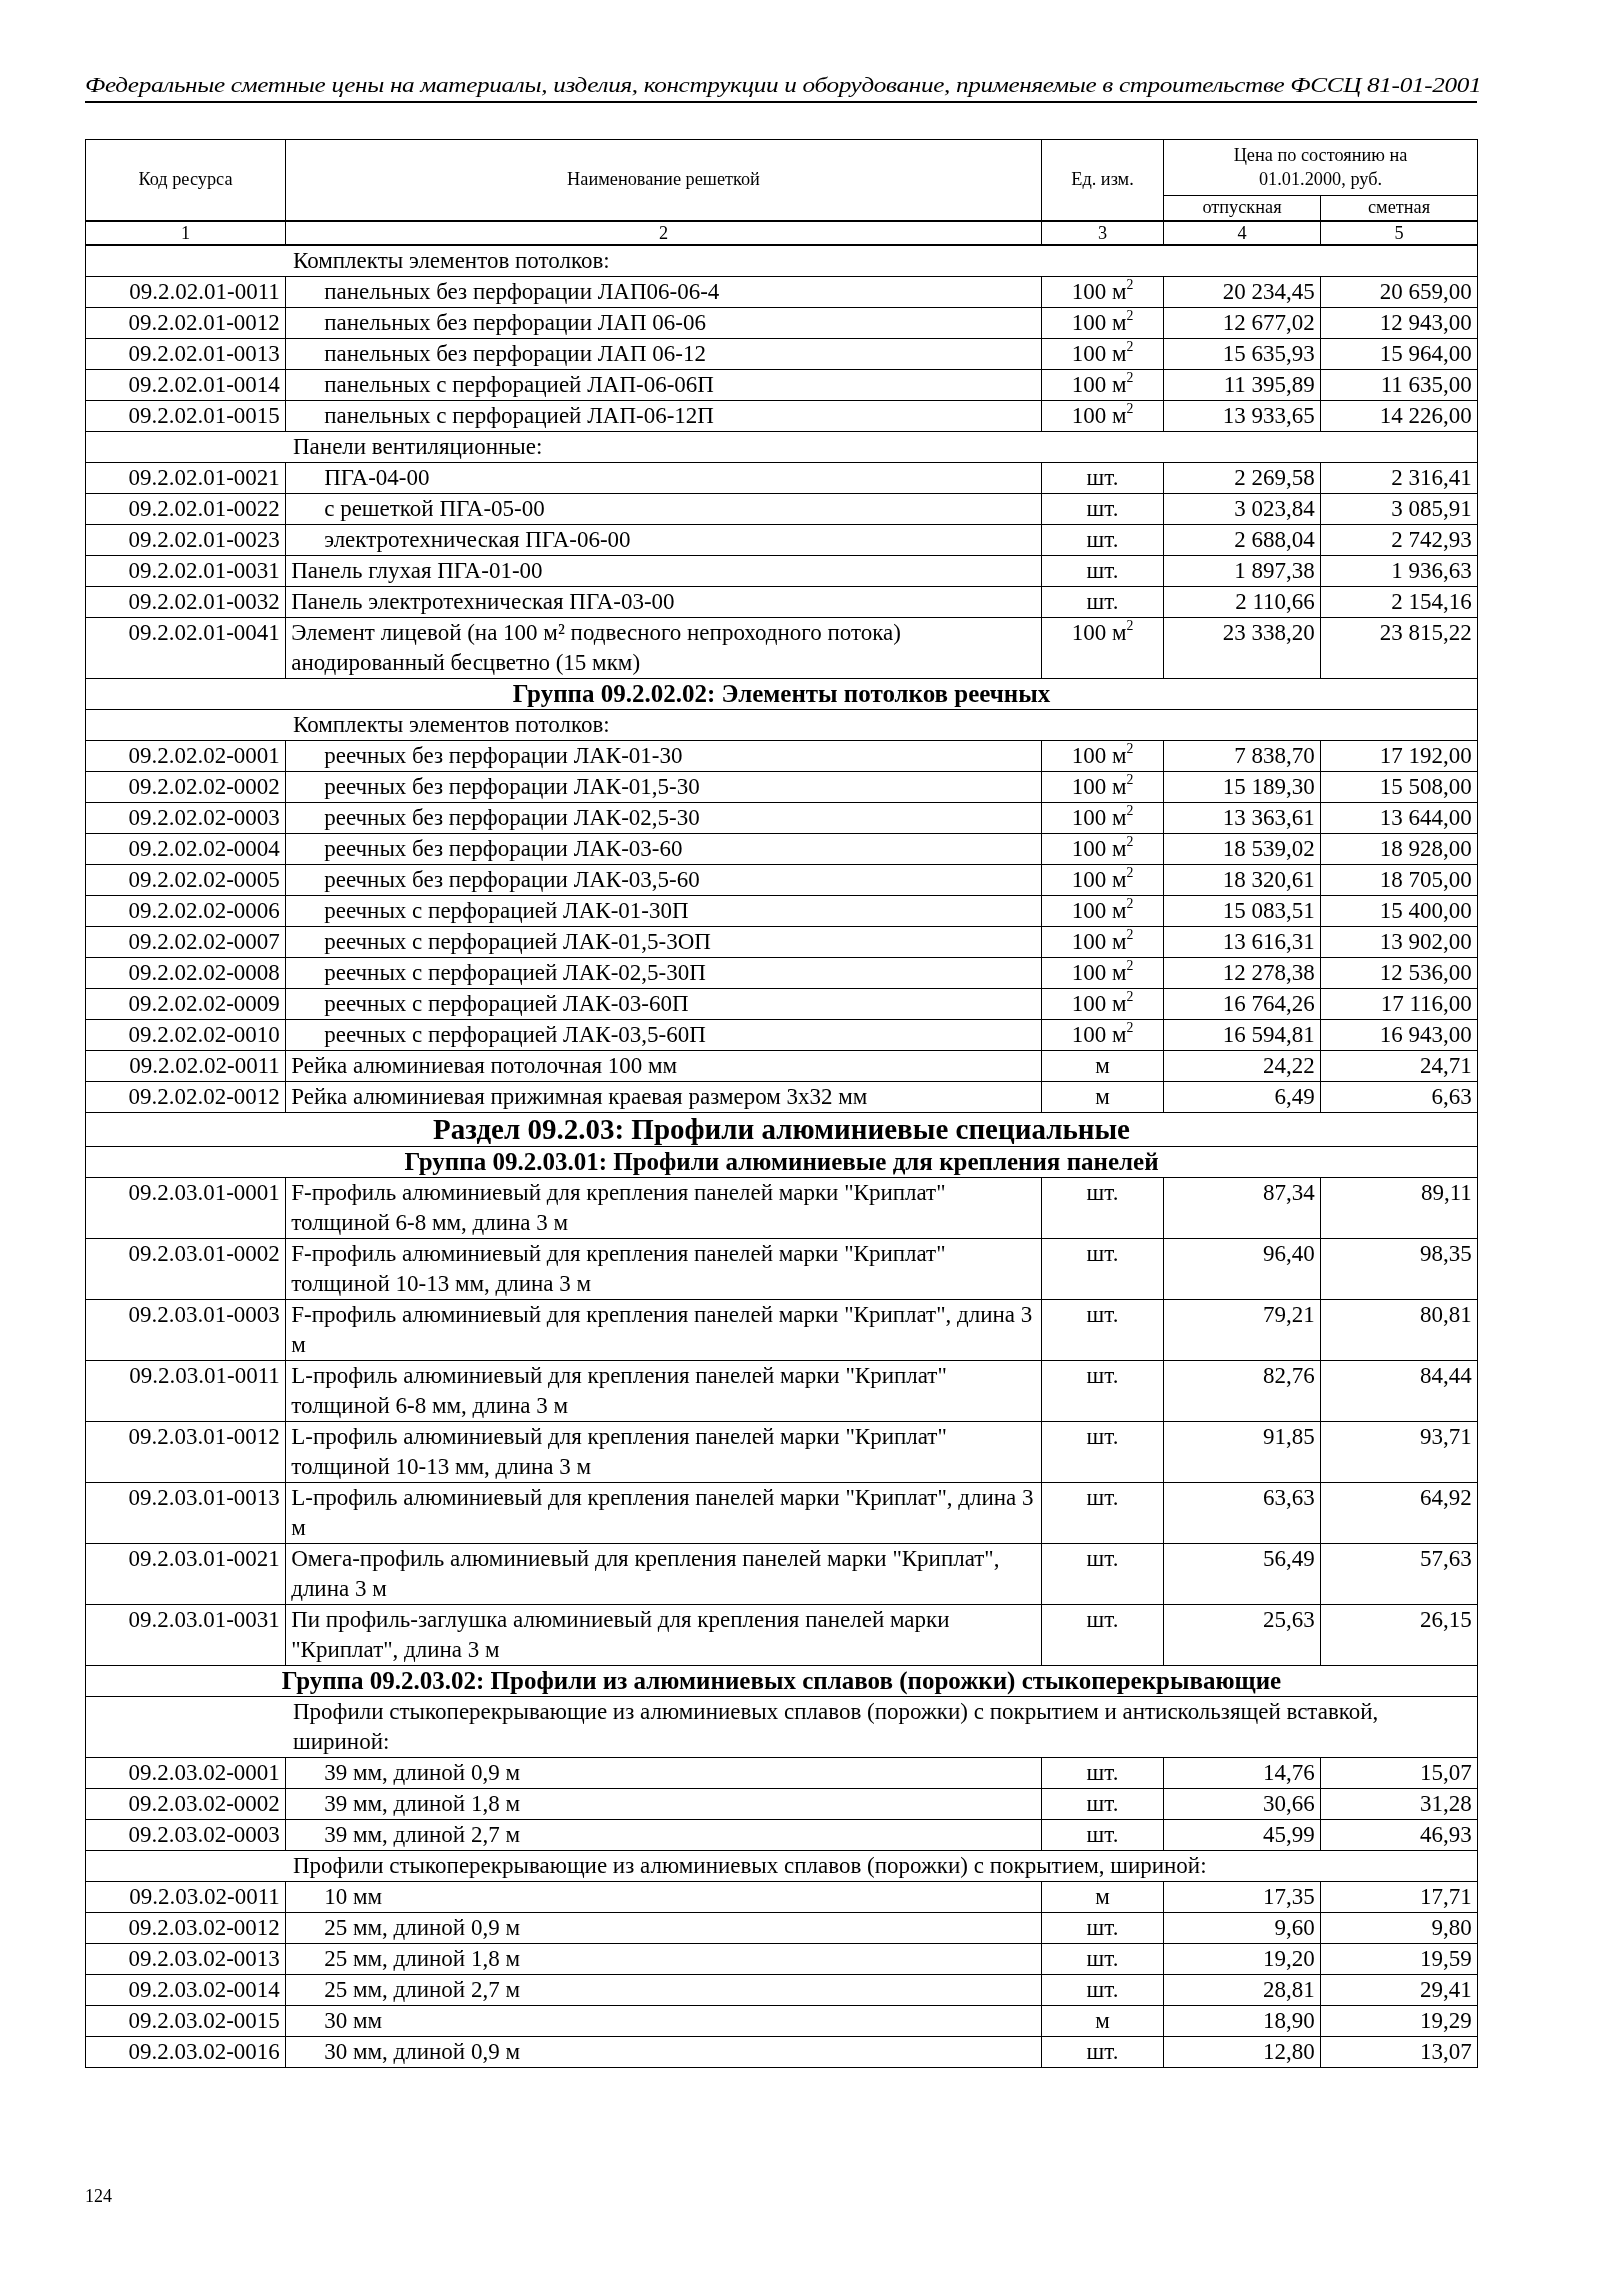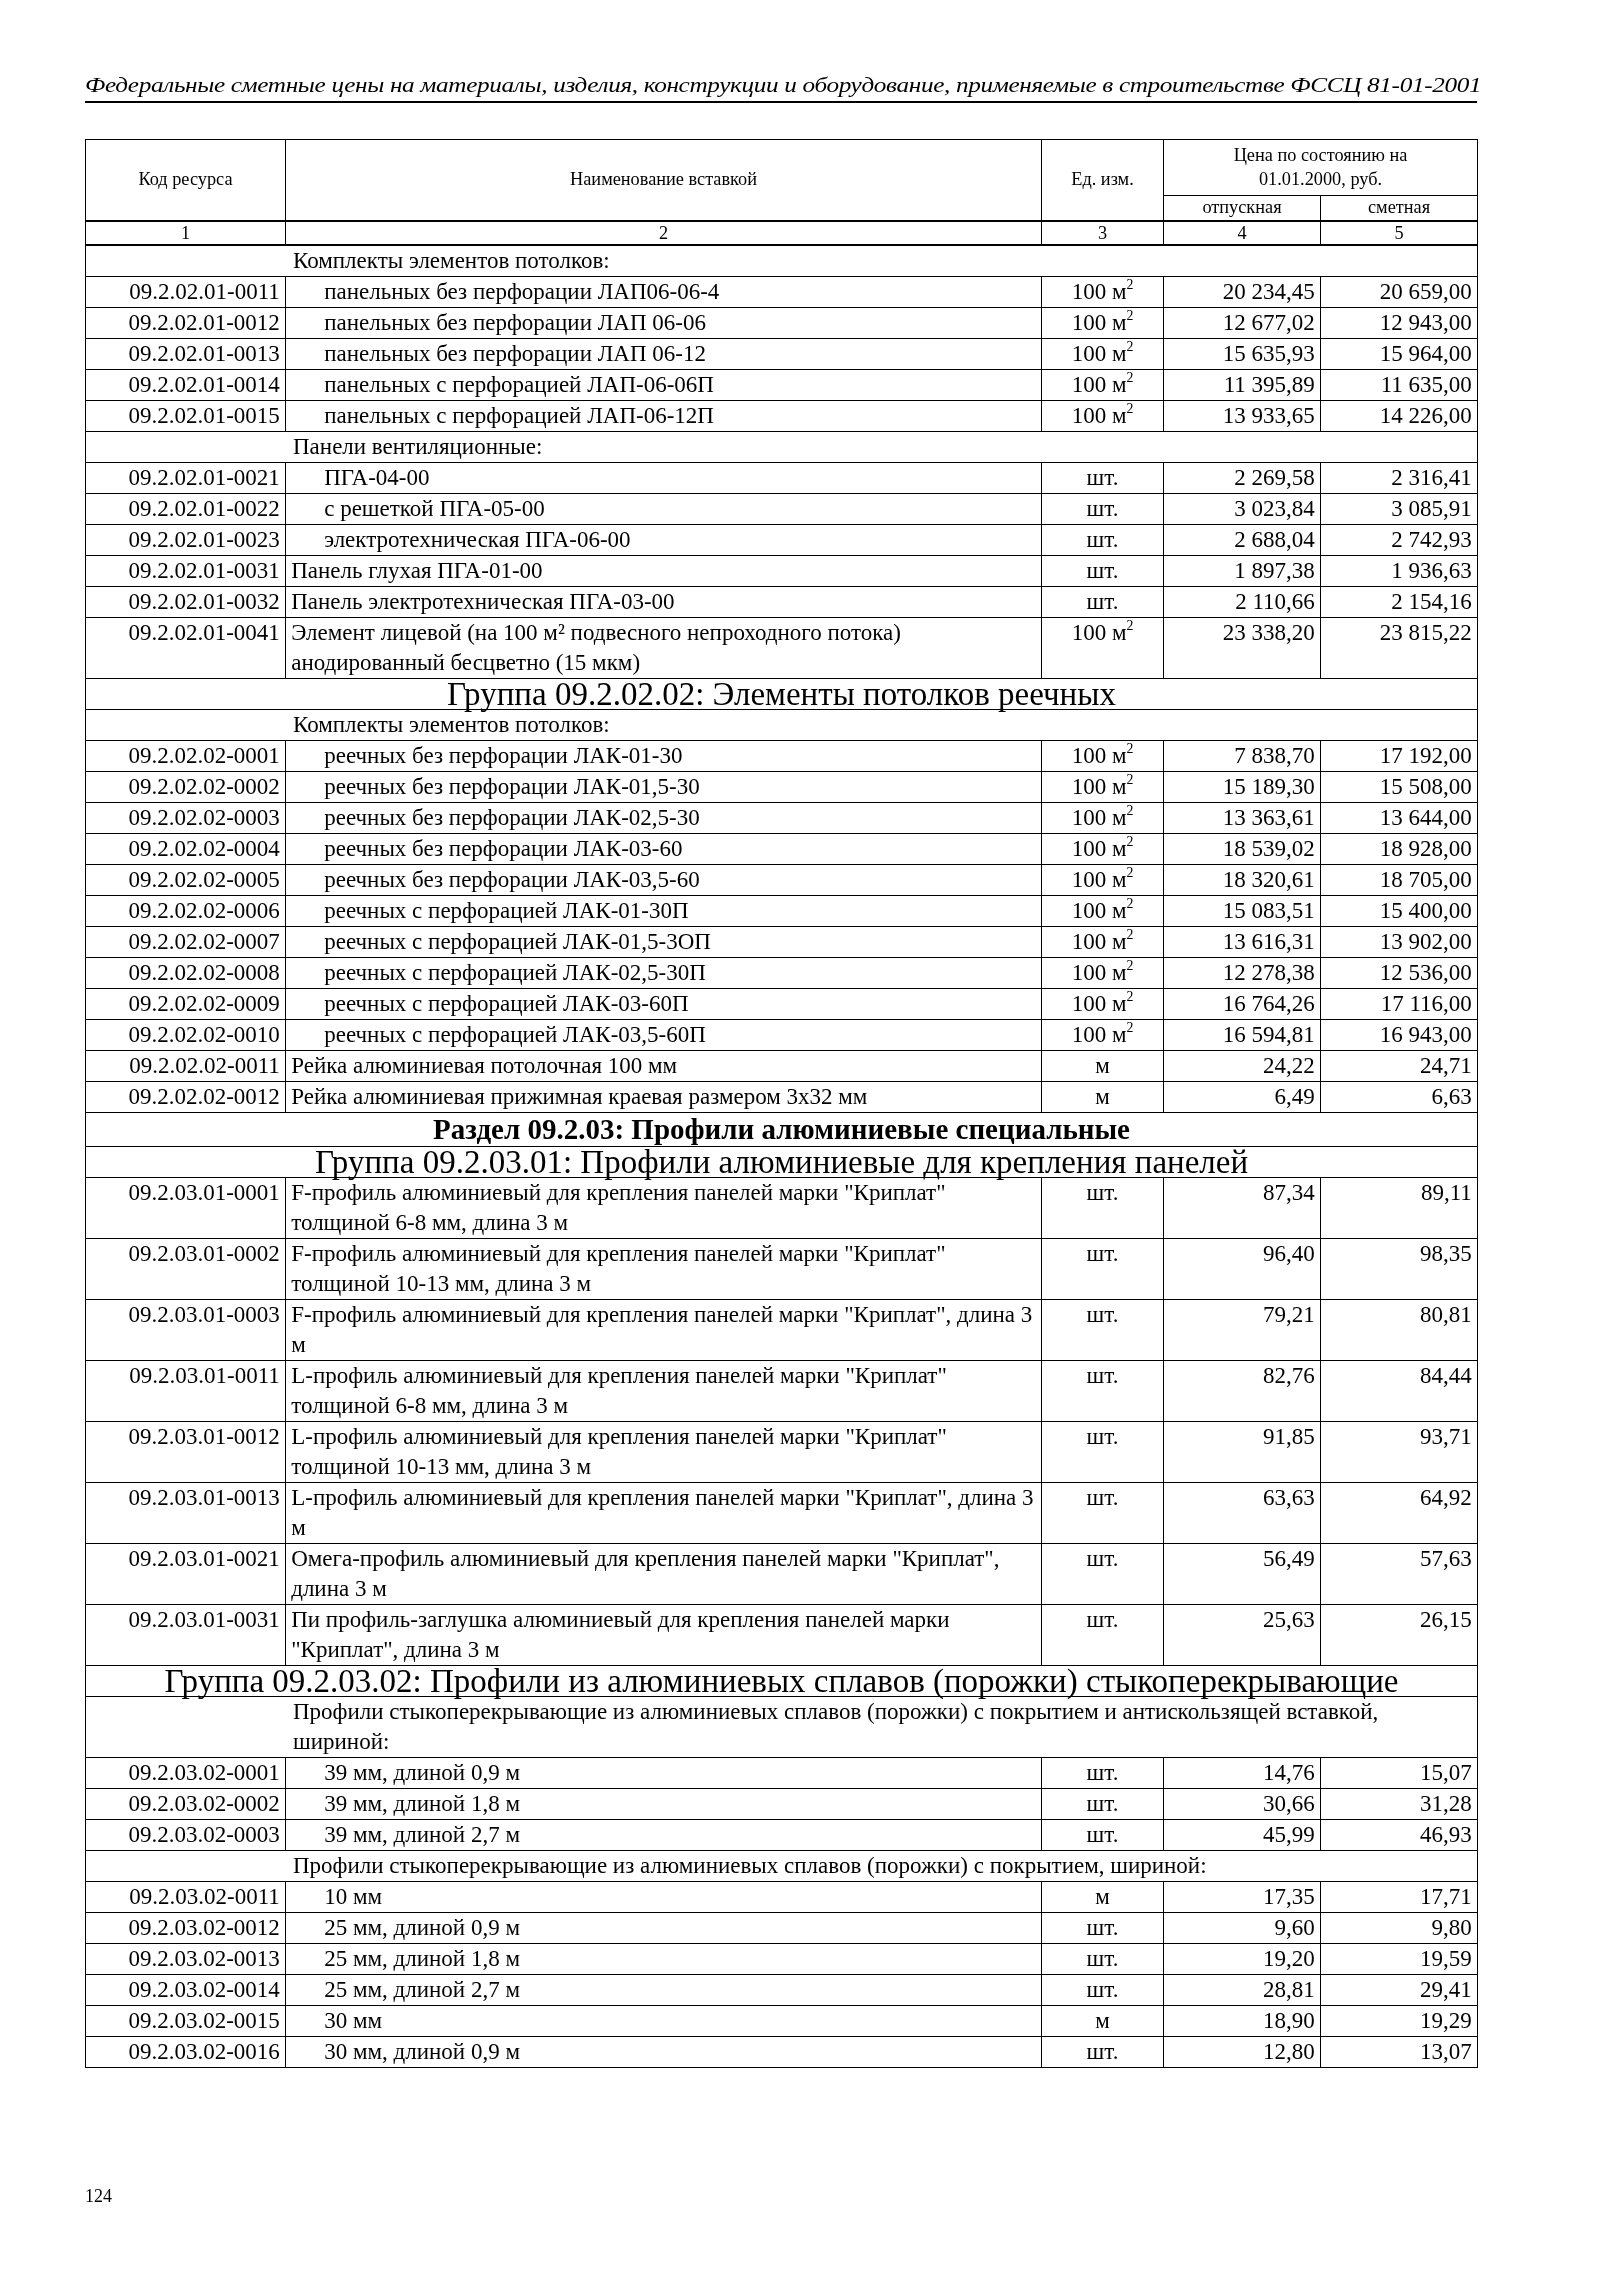--- a/index.html
+++ b/index.html
@@ -13,21 +13,21 @@
   table.price td, table.price th { border:1.3px solid #000; padding:0 5.2px; vertical-align:top; font-weight:normal; }
   table.price th { vertical-align:middle; font-size:18.3px; line-height:23.6px; }
   col.c1 { width:200px; } col.c2 { width:756px; } col.c3 { width:122px; } col.c4 { width:157px; } col.c5 { width:157px; }
   tr.thick-top td, tr.thick-top th { border-top:2.6px solid #000; }
   td.code { text-align:right; white-space:nowrap; padding-left:6.5px; }
   td.unit { text-align:center; }
   td.num { text-align:right; }
   td.name.indent span { padding-left:33px; }
   td.name { padding-left:6.5px; }
   tr.subheader td { padding-left:207px; }
-  tr.group td { text-align:center; font-weight:normal; font-size:33px; }
+  tr.group td { text-align:center; font-weight:bold; font-size:25px; }
   tr.section td { text-align:center; font-weight:bold; font-size:29px; line-height:33px; }
   tr.colnums td { text-align:center; font-size:18.3px; line-height:22px; }
   sup { font-size:0.6em; line-height:0; vertical-align:0.7em; }
   .page-number { position:absolute; left:85px; top:2186px; font-size:18px; }
 </style>
 </head>
 <body>
 
 <div class="running-head"><span style="display: inline-block; transform-origin: left center; transform: scaleX(1.16811);">Федеральные сметные цены на материалы, изделия, конструкции и оборудование, применяемые в строительстве ФССЦ 81-01-2001</span></div>
 
@@ -35,21 +35,21 @@
   <colgroup>
       <col class="c1">
       <col class="c2">
       <col class="c3">
       <col class="c4">
       <col class="c5">
     </colgroup>
   <thead>
     <tr>
       <th rowspan="2">Код ресурса</th>
-      <th rowspan="2">Наименование вставкой</th>
+      <th rowspan="2">Наименование решеткой</th>
       <th rowspan="2">Ед. изм.</th>
       <th colspan="2" style="height:55px;padding:0 46px;">Цена по состоянию на 01.01.2000, руб.</th>
     </tr>
     <tr>
       <th>отпускная</th>
       <th>сметная</th>
     </tr>
     <tr class="colnums thick-top">
       <td>1</td>
       <td>2</td>

